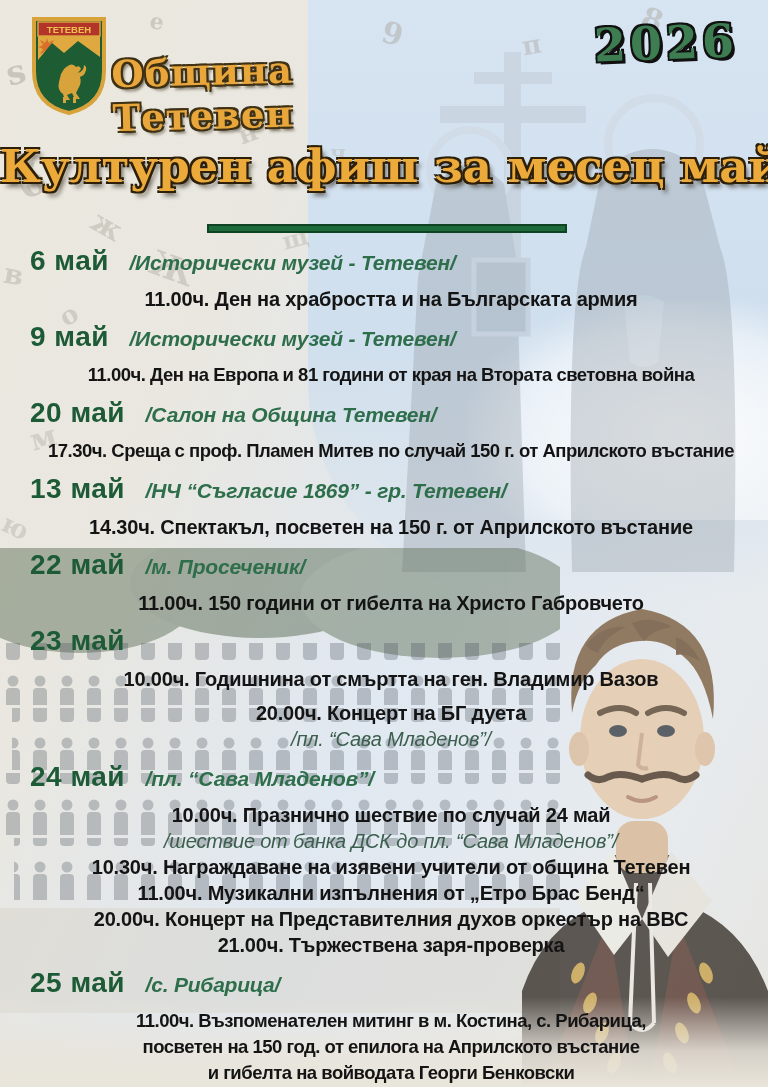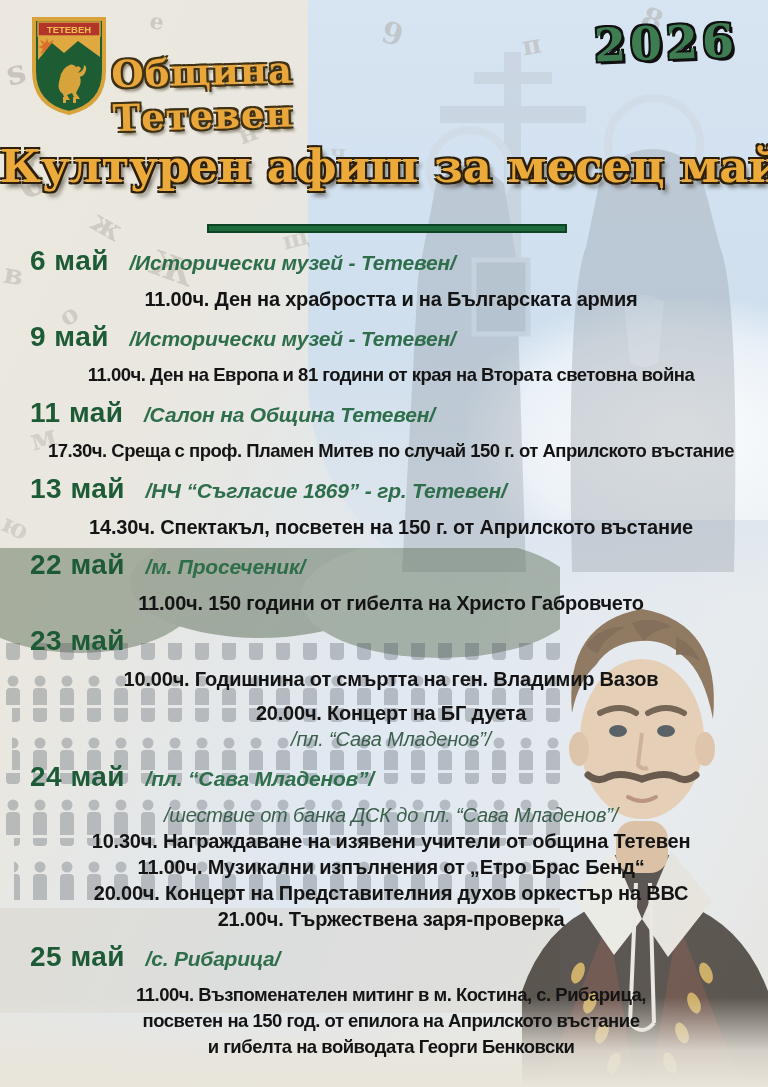--- a/index.html
+++ b/index.html
@@ -214,21 +214,21 @@
       <span class="date">9 май</span>
       <span class="loc">/Исторически музей - Тетевен/</span>
     </div>
     <div>
             <div class="line event condensed">11.00ч. Ден на Европа и 81 години от края на Втората световна война</div>
           </div>
   </div>
 
   <div class="event-block">
     <div class="date-row">
-      <span class="date">11 май</span>
+      <span class="date">20 май</span>
       <span class="loc">/Салон на Община Тетевен/</span>
     </div>
     <div>
             <div class="line event condensed">17.30ч. Среща с проф. Пламен Митев по случай 150 г. от Априлското въстание</div>
           </div>
   </div>
 
   <div class="event-block">
     <div class="date-row">
       <span class="date">13 май</span>
@@ -260,20 +260,21 @@
             <div class="line note">/пл. “Сава Младенов”/</div>
           </div>
   </div>
 
   <div class="event-block">
     <div class="date-row">
       <span class="date">24 май</span>
       <span class="loc">/пл. “Сава Младенов”/</span>
     </div>
     <div>
+            <div class="line event">10.00ч. Празнично шествие по случай 24 май</div>
             <div class="line note">/шествие от банка ДСК до пл. “Сава Младенов”/</div>
             <div class="line event">10.30ч. Награждаване на изявени учители от община Тетевен</div>
             <div class="line event">11.00ч. Музикални изпълнения от „Етро Брас Бенд“</div>
             <div class="line event">20.00ч. Концерт на Представителния духов оркестър на ВВС</div>
             <div class="line event">21.00ч. Тържествена заря-проверка</div>
           </div>
   </div>
 
   <div class="event-block">
     <div class="date-row">

